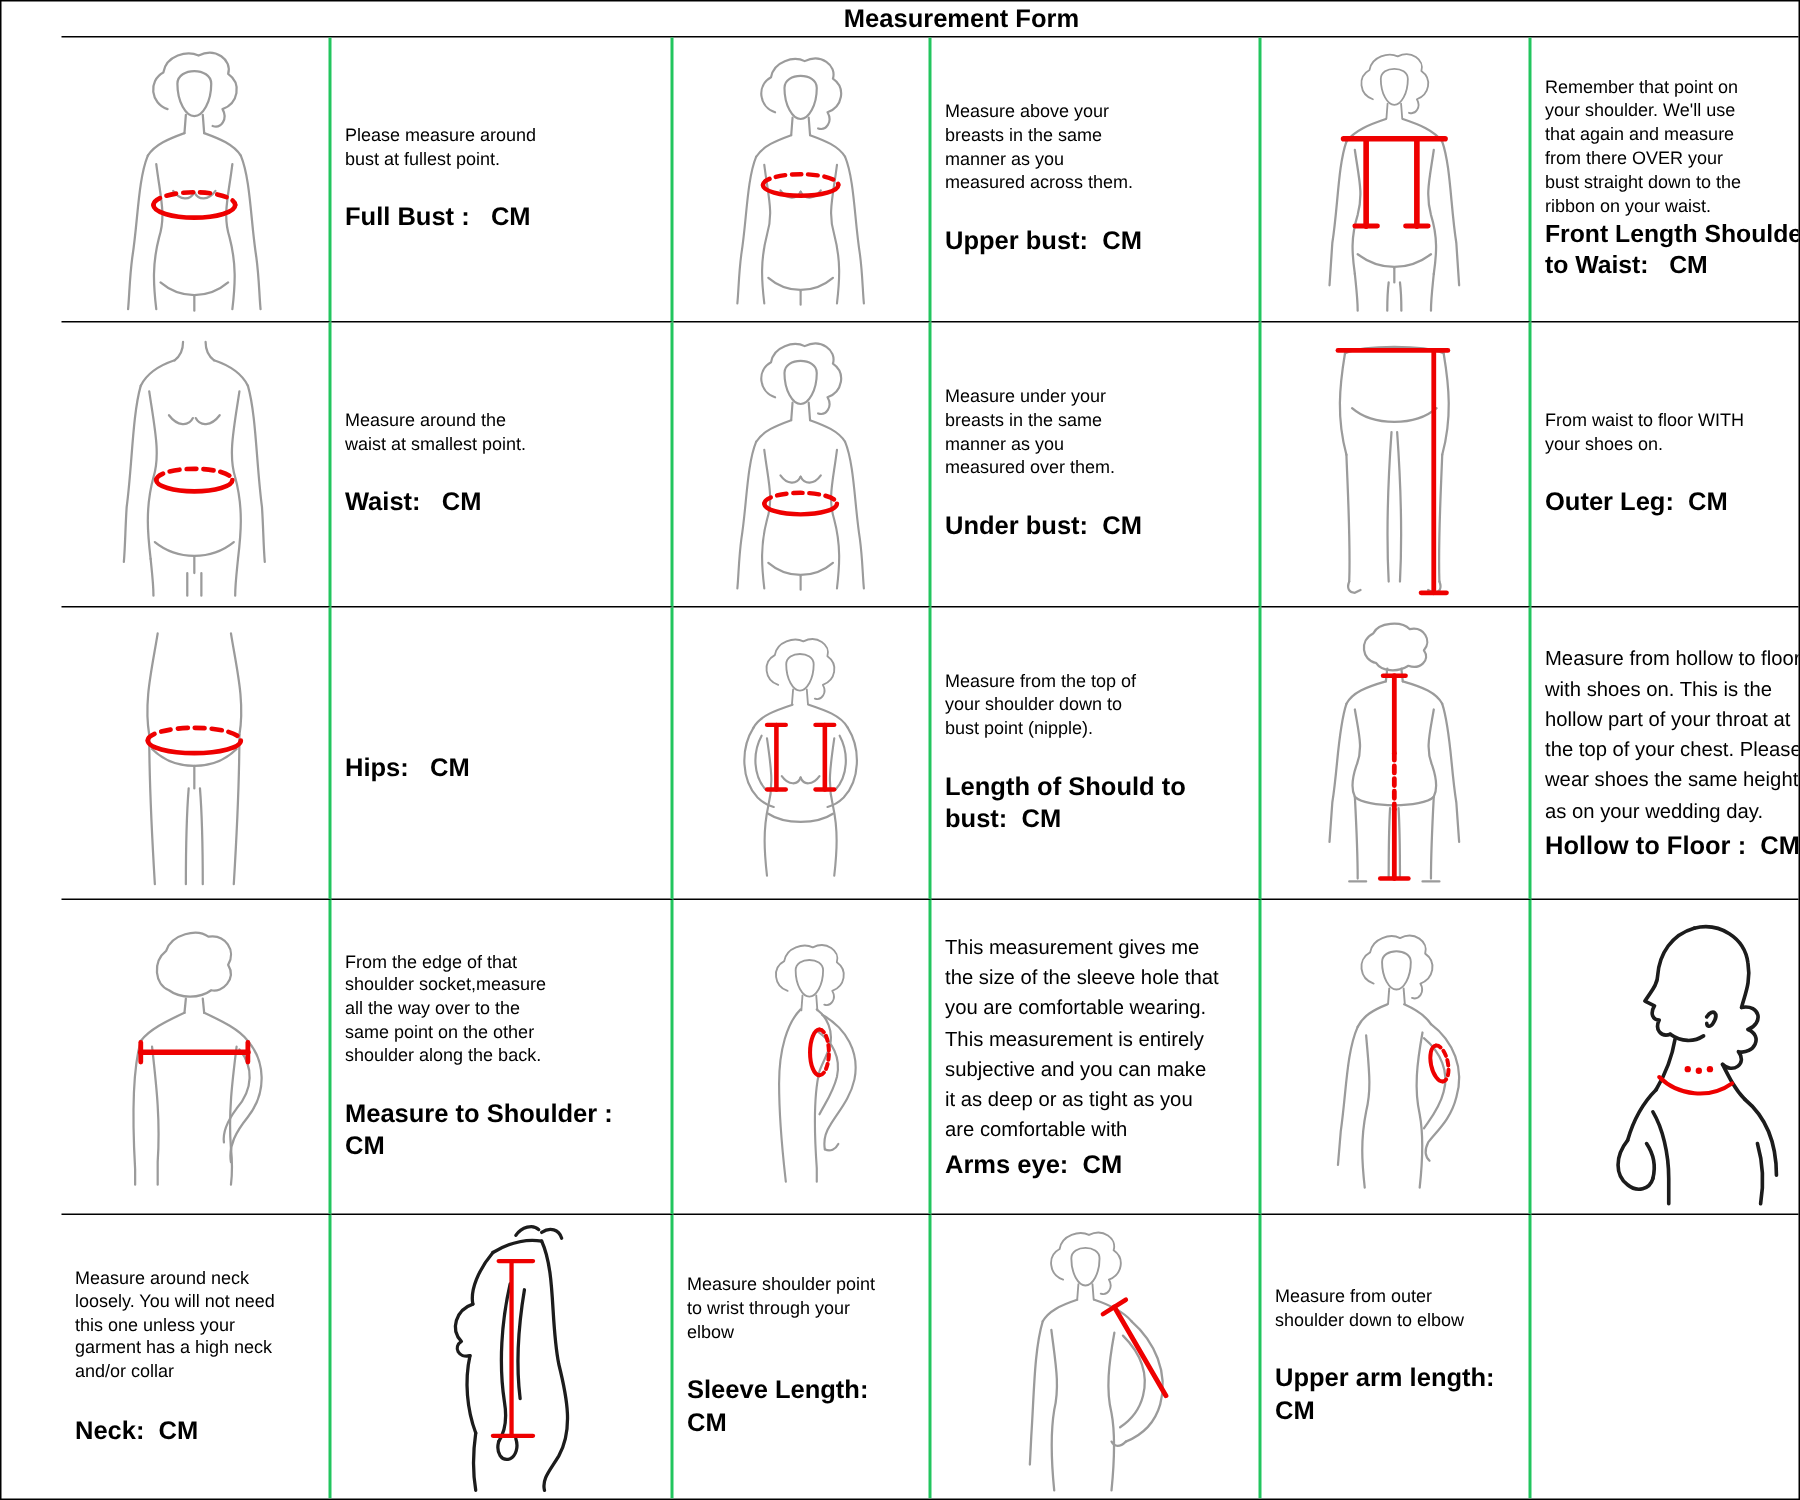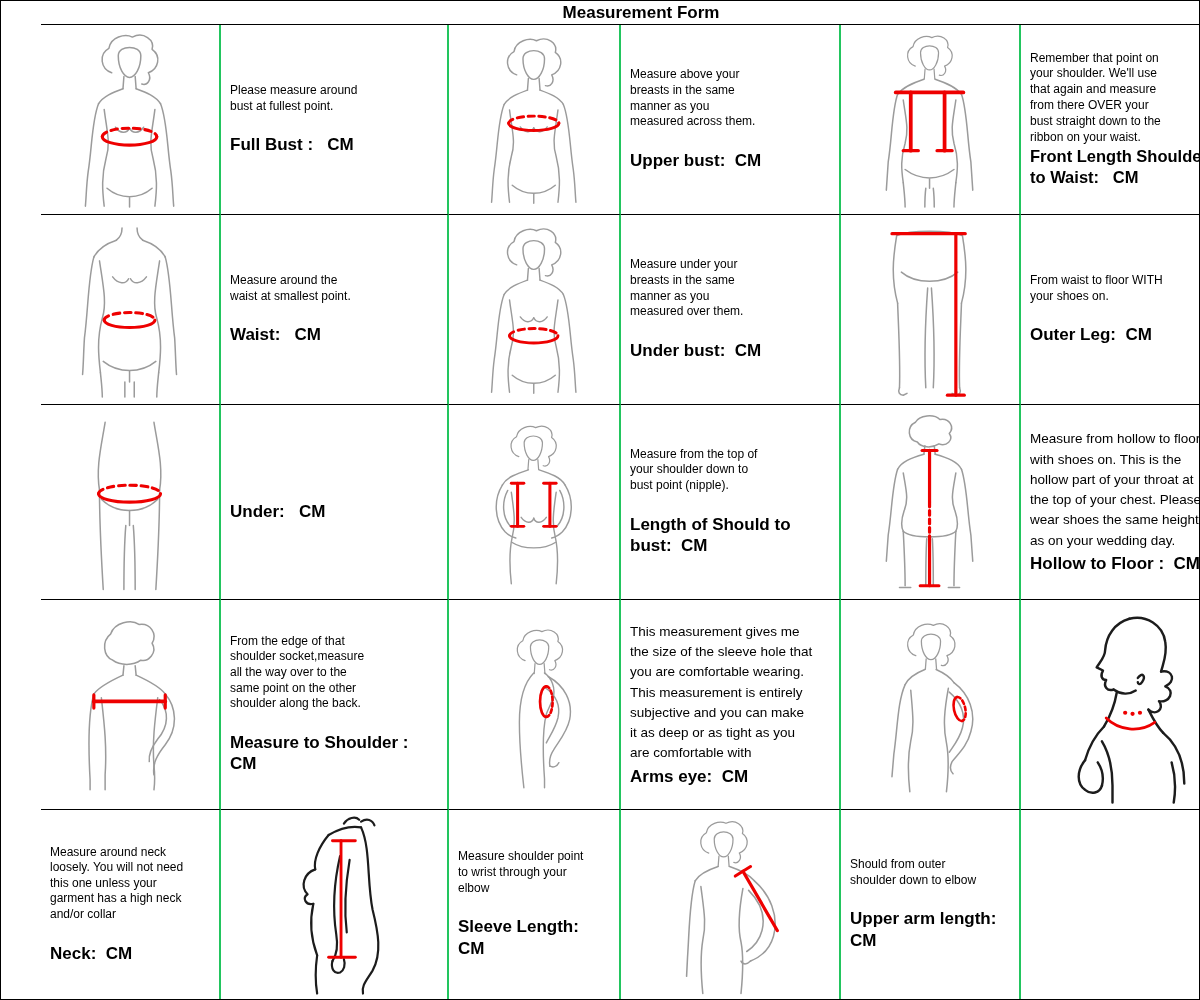--- a/index.html
+++ b/index.html
@@ -208,21 +208,21 @@
         <path d="M90,104 L90,120"></path>
       <path d="M58,82 C58,115 60,155 62,188"></path>
         <path d="M122,82 C122,115 120,155 118,188"></path>
       <path d="M86,120 C84,145 84,168 84,188"></path>
         <path d="M94,120 C96,145 96,168 96,188"></path>
       <path d="M57,86 A33,9 0 0 0 123,86" stroke="#ee0000" stroke-width="3.3"></path>
       <path d="M57,86 A33,9 0 0 1 123,86" stroke="#ee0000" stroke-width="3.3" stroke-dasharray="7 5"></path>
     </svg>
   </div>
   <div class="cell txt">
-    <p class="label">Under:   CM</p>
+    <p class="label">Hips:   CM</p>
   </div>
 
   <div class="cell fig">
     <svg class="sketch" viewBox="0 0 180 190">
       <use href="#fig-head" transform="translate(13,6) scale(0.85)"></use>
       <path d="M84,59 C72,63 60,67 55,76"></path>
         <path d="M96,59 C108,63 120,67 125,76"></path>
       <path d="M55,76 C45,92 46,115 58,128 C62,132 66,134 70,135"></path>
       <path d="M125,76 C135,92 134,115 122,128 C118,132 114,134 110,135"></path>
       <path d="M61,82 C54,95 55,112 64,122"></path>
@@ -414,17 +414,17 @@
       <path d="M60,76 C63,100 66,115 62,132 C59,150 60,168 62,188"></path>
       <path d="M116,70 C132,84 142,106 136,128 C132,142 122,150 112,154"></path>
       <path d="M110,80 C122,92 128,106 124,122 C121,134 114,140 108,144"></path>
       <path d="M112,154 C108,158 104,158 102,154"></path>
       <path d="M104,78 C100,100 98,118 102,134 C105,150 104,168 102,188"></path>
       <path d="M104,60 L140,122" stroke="#ee0000" stroke-width="3.4"></path>
       <path d="M96,65 L112,55" stroke="#ee0000" stroke-width="3.2"></path>
     </svg>
   </div>
   <div class="cell txt">
-    <p class="desc">Should from outer
+    <p class="desc">Measure from outer
 shoulder down to elbow</p>
     <p class="label">Upper arm length:  CM</p>
   </div>
 </div>
 
 </body></html>

